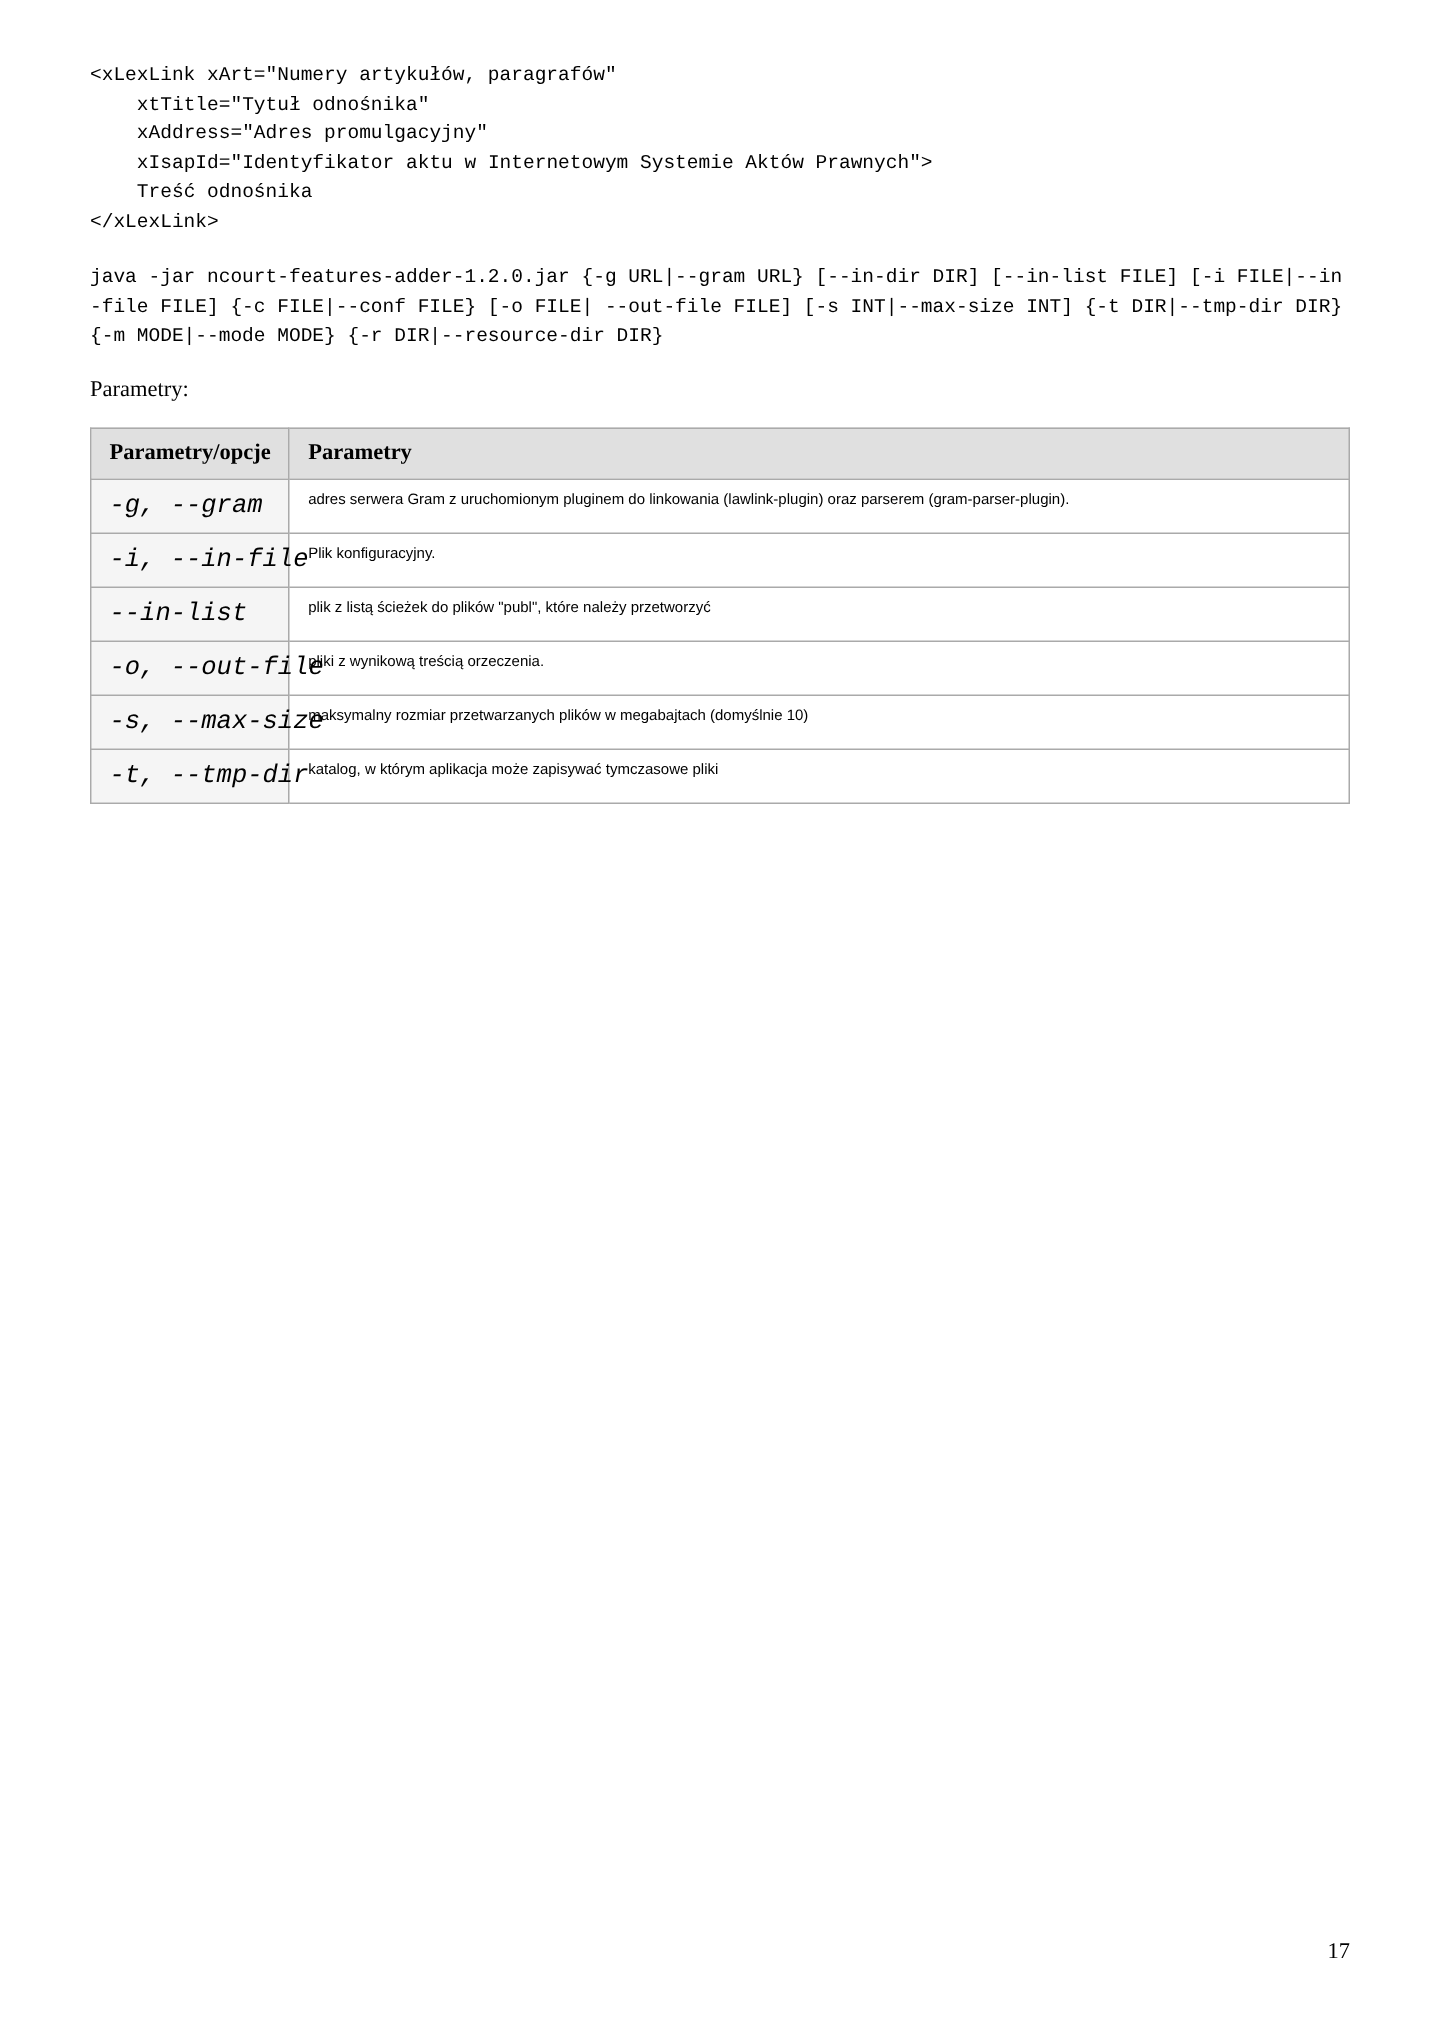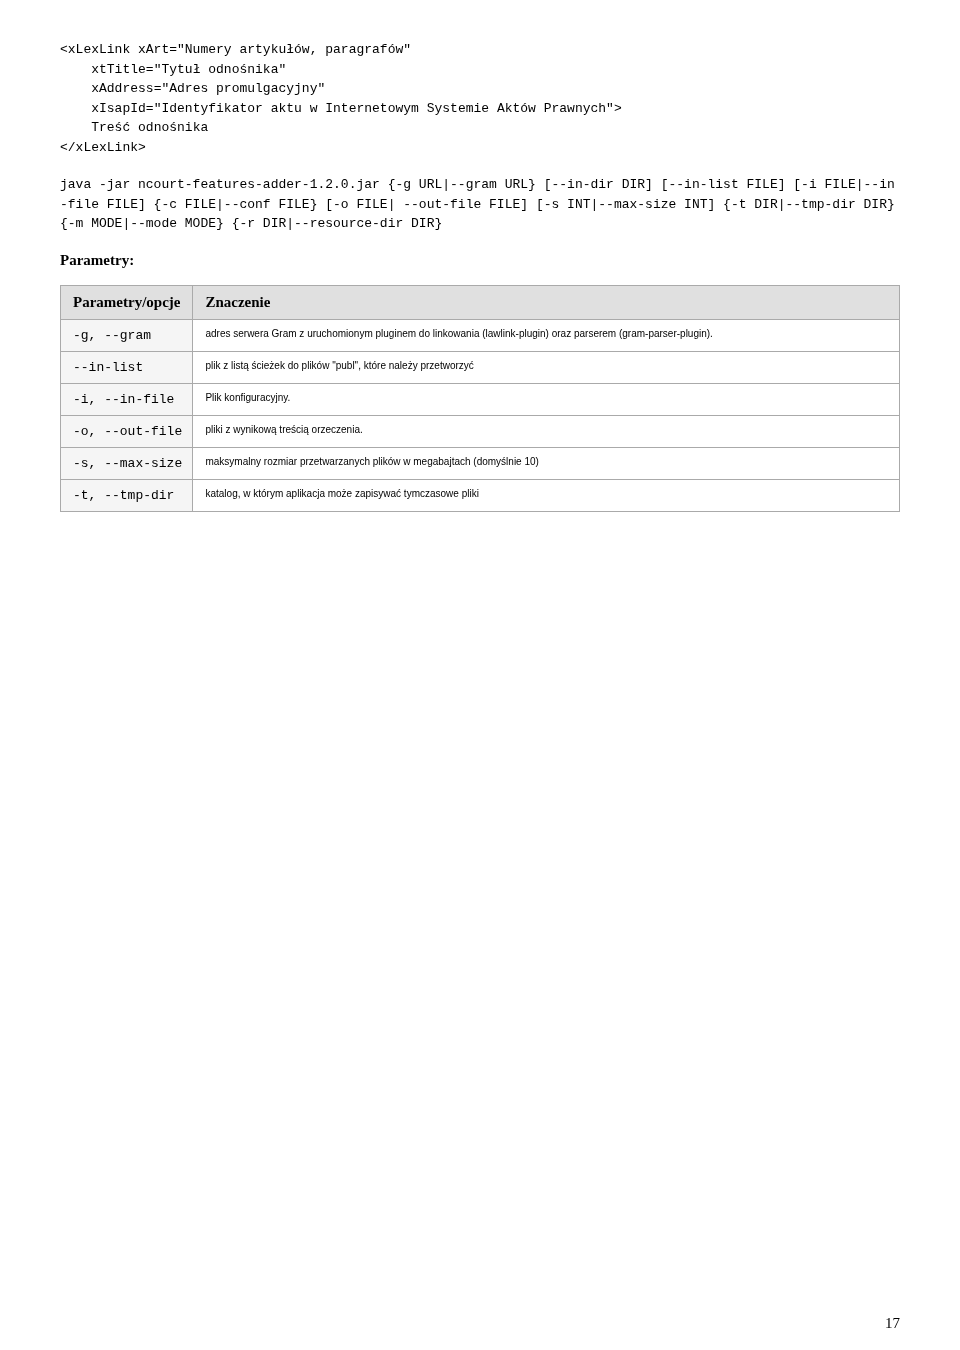--- a/index.html
+++ b/index.html
@@ -35,21 +35,21 @@
     .syntax-label {
       font-family: Georgia, 'Times New Roman', Times, serif;
       font-size: 15px;
       font-weight: normal;
       margin-bottom: 8px;
     }
 
     .params-label {
       font-family: Georgia, 'Times New Roman', Times, serif;
       font-size: 15px;
-      font-weight: bold;
+      font-weight: normal;
       margin-top: 10px;
       margin-bottom: 16px;
     }
 
     table {
       width: 100%;
       border-collapse: collapse;
       margin-top: 10px;
       padding-left: 40px;
     }
@@ -69,34 +69,35 @@
       padding: 8px 12px;
       font-family: Liberation Sans, sans-serif;
       font-size: 10px;
       vertical-align: top;
       text-align: left;
     }
 
     table tbody tr td:first-child {
       white-space: nowrap;
       font-family: 'Courier New', Courier, monospace;
-      font-size: 13px;
+      font-size: 17px;
       background: #f5f5f5;
       min-width: 120px;
       max-width: 130px;
       width: 130px;
+      font-style: italic;
     }
 
     table tbody tr td:last-child {
       text-align: justify;
     }
 
     .page-number {
       position: absolute;
-      bottom: 18px;
+      bottom: 40px;
       right: 60px;
       font-family: Georgia, 'Times New Roman', Times, serif;
       font-size: 15px;
     }
   </style>
 </head>
 <body>
 
 <div class="page-content">
 
@@ -108,35 +109,35 @@
 &lt;/xLexLink&gt;</pre>
 
   <pre class="code-block">java -jar ncourt-features-adder-1.2.0.jar {-g URL|--gram URL} [--in-dir DIR] [--in-list FILE] [-i FILE|--in-file FILE] {-c FILE|--conf FILE} [-o FILE| --out-file FILE] [-s INT|--max-size INT] {-t DIR|--tmp-dir DIR} {-m MODE|--mode MODE} {-r DIR|--resource-dir DIR}</pre>
 
   <p class="params-label">Parametry:</p>
 
   <table>
     <thead>
       <tr>
         <th>Parametry/opcje</th>
-        <th>Znaczenie</th>
+        <th>Parametry</th>
       </tr>
     </thead>
     <tbody id="table-body">
     <tr>
           <td>-g, --gram</td>
           <td>adres serwera Gram z uruchomionym pluginem do linkowania (lawlink-plugin) oraz parserem (gram-parser-plugin).</td>
         </tr>
         <tr>
+          <td>-i, --in-file</td>
+          <td>Plik konfiguracyjny.</td>
+        </tr>
+        <tr>
           <td>--in-list</td>
           <td>plik z listą ścieżek do plików "publ", które należy przetworzyć</td>
-        </tr>
-        <tr>
-          <td>-i, --in-file</td>
-          <td>Plik konfiguracyjny.</td>
         </tr>
         <tr>
           <td>-o, --out-file</td>
           <td>pliki z wynikową treścią orzeczenia.</td>
         </tr>
         <tr>
           <td>-s, --max-size</td>
           <td>maksymalny rozmiar przetwarzanych plików w megabajtach (domyślnie 10)</td>
         </tr>
         <tr>

